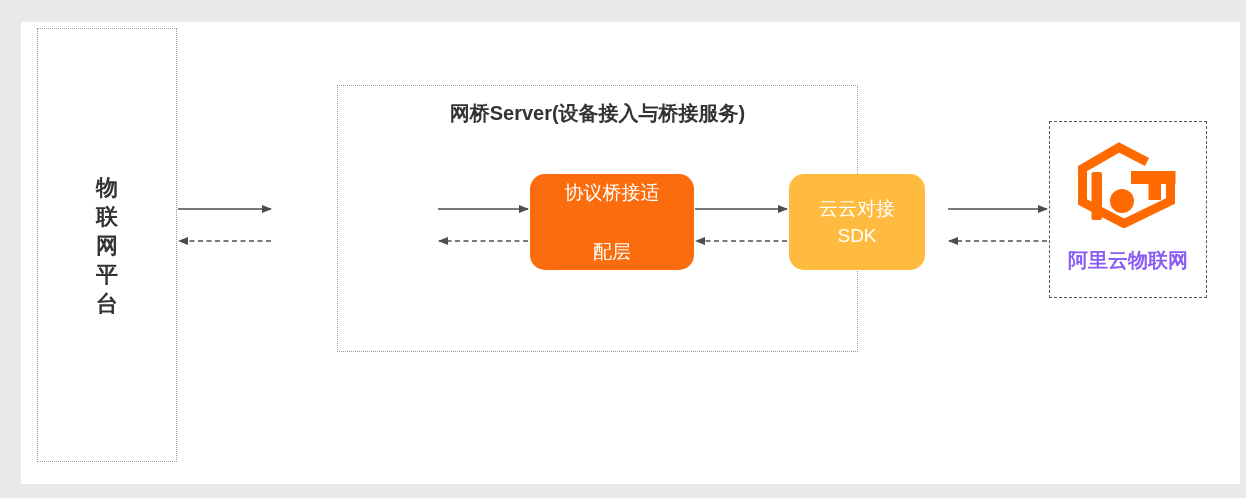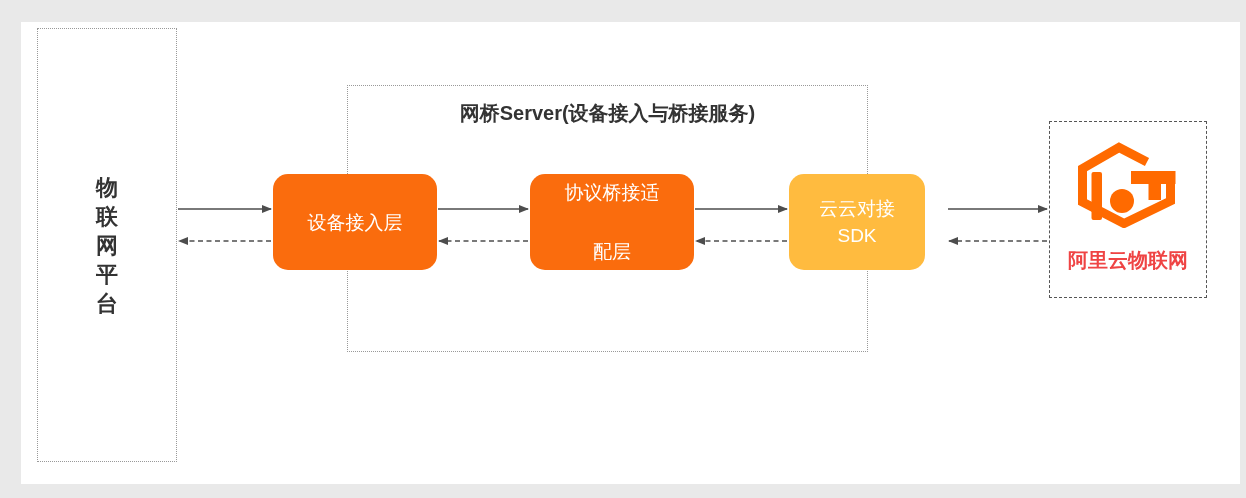--- a/index.html
+++ b/index.html
@@ -36,21 +36,21 @@
   .left-box .vchar {
     font-size: 22px;
     line-height: 29px;
     font-weight: 700;
     color: #333333;
   }
 
   
   .bridge {
     position: absolute;
-    left: 326px; top: 63px;
+    left: 316px; top: 63px;
     width: 521px; height: 267px;
     border: 1px dotted #999999;
   }
   .bridge-title {
     margin-top: 15px;
     text-align: center;
     font-size: 20px;
     line-height: 24px;
     font-weight: 700;
     color: #333333;
@@ -94,21 +94,21 @@
     flex-direction: column;
     align-items: center;
   }
   .right-box .logo-wrap { margin-top: 20px; }
   .right-box .caption {
     margin-top: 16px;
     text-align: center;
     font-size: 20px;
     line-height: 25px;
     font-weight: 700;
-    color: #ef4444;
+    color: #8b5cf6;
   }
 </style>
 </head>
 <body>
 
 <div class="stage">
   <div class="panel">
 
     <div class="left-box">
       <span class="vchar">物</span>
@@ -133,23 +133,20 @@
         <line x1="250" y1="219" x2="158" y2="219" stroke-dasharray="5 3.5" marker-end="url(#ah)"></line>
         <line x1="417" y1="187" x2="507" y2="187" marker-end="url(#ah)"></line>
         <line x1="507" y1="219" x2="418" y2="219" stroke-dasharray="5 3.5" marker-end="url(#ah)"></line>
         <line x1="674" y1="187" x2="766" y2="187" marker-end="url(#ah)"></line>
         <line x1="766" y1="219" x2="675" y2="219" stroke-dasharray="5 3.5" marker-end="url(#ah)"></line>
         <line x1="927" y1="187" x2="1026" y2="187" marker-end="url(#ah)"></line>
         <line x1="1026" y1="219" x2="928" y2="219" stroke-dasharray="5 3.5" marker-end="url(#ah)"></line>
       </g>
     </svg>
 
-    <div class="node node-1">
-      <div>设备接入层</div>
-    </div>
     <div class="node node-2">
       <div>协议桥接适</div>
       <div>配层</div>
     </div>
     <div class="node node-3">
       <div>云云对接</div>
       <div>SDK</div>
     </div>
 
     <div class="right-box">

